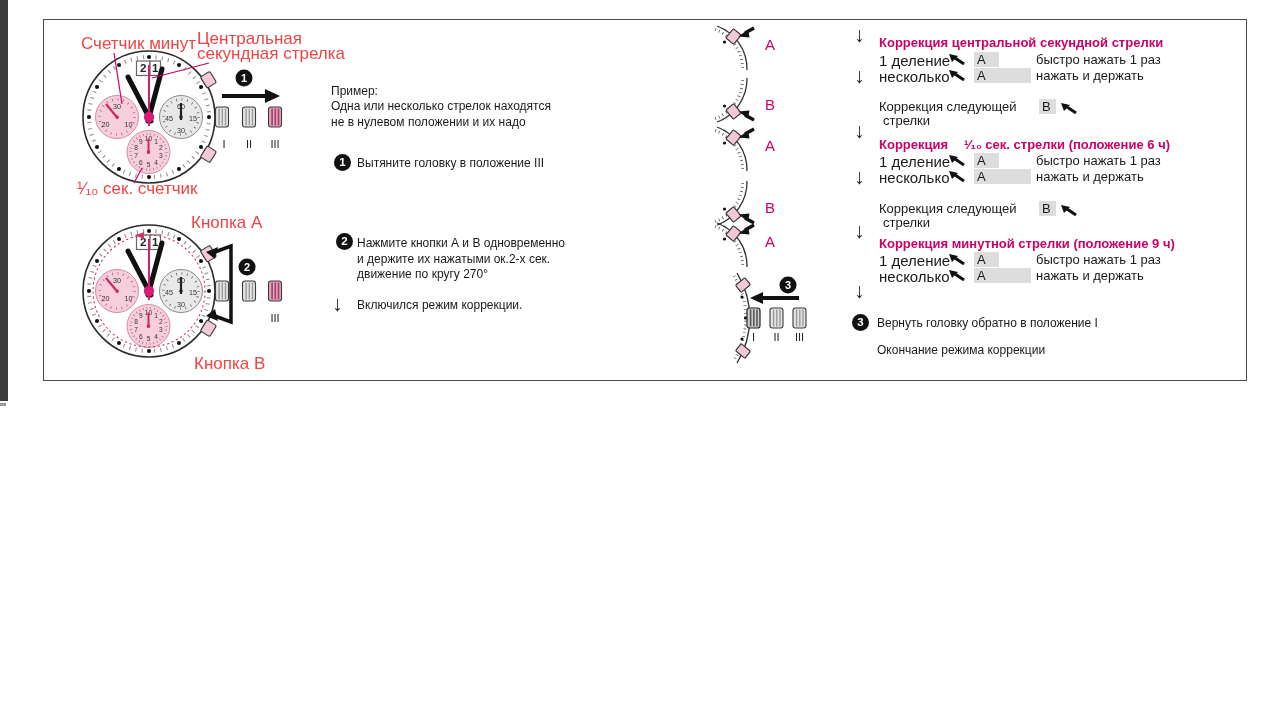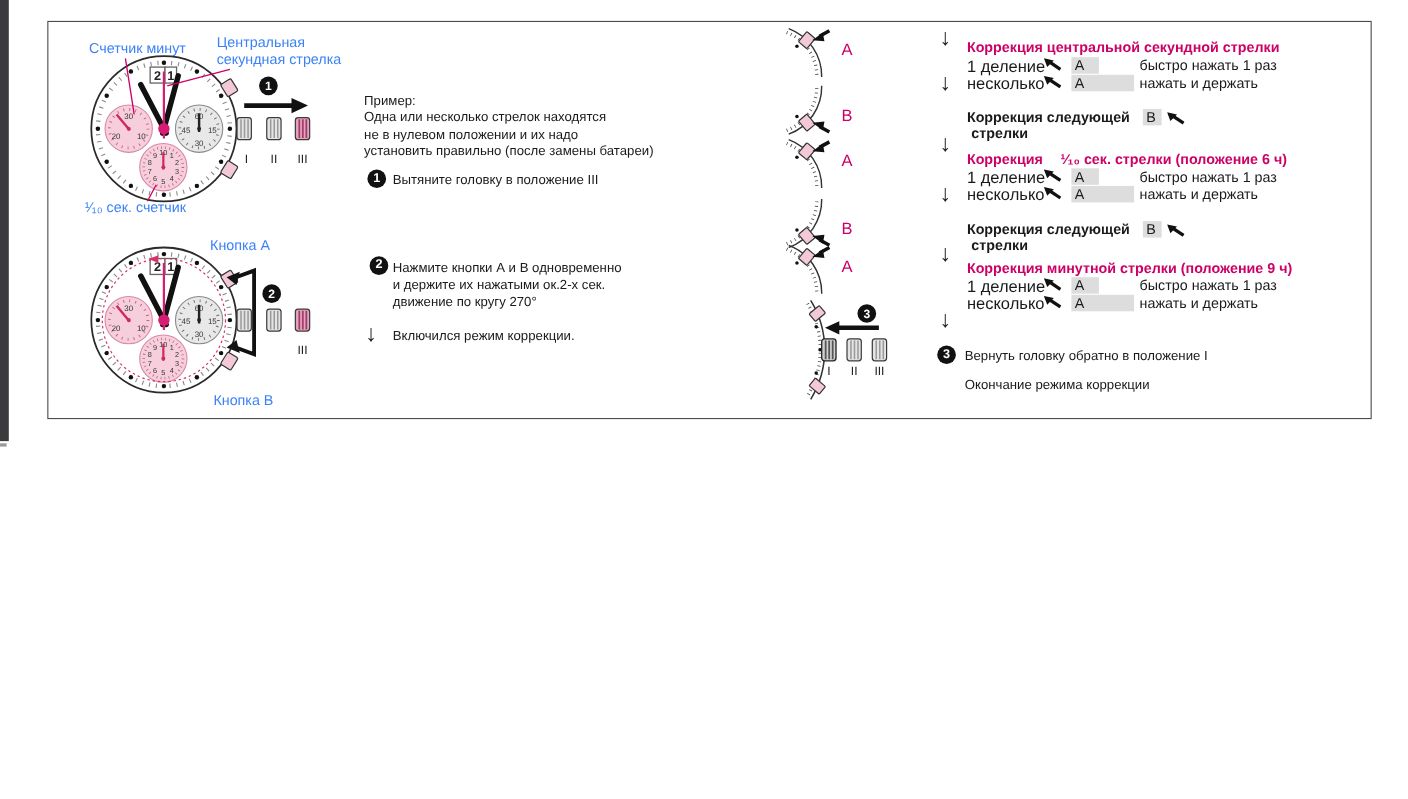--- a/index.html
+++ b/index.html
@@ -5,34 +5,34 @@
   html,body{margin:0;padding:0;background:#fff;}
   .canvas{position:relative;width:1280px;height:726px;background:#fff;overflow:hidden;
           font-family:"Liberation Sans",sans-serif;color:#1a1a1a;}
   .abs{position:absolute;}
   .strip{position:absolute;left:0;top:0;width:8px;height:401px;background:#3b3b3d;}
   .strip-tick{position:absolute;left:0;top:403px;width:6px;height:3px;background:#9a9a9a;}
   .frame{position:absolute;left:43px;top:19px;width:1202px;height:360px;
          border:1.5px solid #4a4a4a;background:#fff;}
   .title{font-size:19.5px;line-height:25px;font-weight:bold;color:#cc0066;}
   .t13{font-size:12px;line-height:15.6px;color:#1a1a1a;}
-  .wlabel{font-size:13px;line-height:15px;color:#3b82f6;white-space:nowrap;}
+  .wlabel{font-size:17px;line-height:15px;color:#ef4444;white-space:nowrap;}
   .badge{width:17px;height:17px;border-radius:50%;background:#111;color:#fff;
          font-size:11.5px;font-weight:bold;text-align:center;line-height:17px;}
   .dar{position:absolute;font-size:21px;line-height:22px;color:#222;}
   .rrow{position:absolute;height:16px;width:410px;}
   .rrow span{position:absolute;top:0;}
   .rlabel{left:0;font-size:15px;}
   .ricon{left:70px;top:2px;}
   .abox{left:95px;background:#ddd;font-size:13px;height:15px;padding-left:3px;}
   .abox-s{width:22px;}
   .abox-l{width:54px;}
   .raction{left:157px;font-size:13px;white-space:nowrap;}
   .rhead{position:absolute;font-size:13px;color:#cc0066;white-space:nowrap;font-weight:bold;}
-  .nextline{position:absolute;font-size:13px;white-space:nowrap;font-weight:bold;}
+  .nextline{position:absolute;font-size:13px;white-space:nowrap;}
   .bbox{position:absolute;background:#ddd;font-size:13px;height:15px;width:14px;padding-left:3px;}
   .ablbl{font:15px "Liberation Sans",sans-serif;fill:#cc0066;}
   .sdt{font:7.2px "Liberation Sans",sans-serif;fill:#333;text-anchor:middle;}
   .sdt2{font:6.6px "Liberation Sans",sans-serif;fill:#333;text-anchor:middle;}
   .datet{font:bold 11.5px "Liberation Sans",sans-serif;fill:#222;text-anchor:middle;}
   .crlbl{font:11px "Liberation Sans",sans-serif;fill:#222;text-anchor:middle;}
   .bdgt{font:bold 11px "Liberation Sans",sans-serif;fill:#fff;text-anchor:middle;}
 </style>
 </head>
 <body>
@@ -183,21 +183,20 @@
       </g>
     </svg>
 
     <div class="abs wlabel" style="left:147px;top:195px">Кнопка А</div>
     <div class="abs wlabel" style="left:150px;top:336px">Кнопка В</div>
 
     <div class="abs t13" style="left:287px;top:64px">Пример:</div>
     <div class="abs t13" style="left:287px;top:79px">
       <div>Одна или несколько стрелок находятся</div>
       <div>не в нулевом положении и их надо</div>
-      <div>установить правильно (после замены батареи)</div>
     </div>
 
     <div class="abs badge" style="left:290px;top:134px">1</div>
     <div class="abs t13" style="left:313px;top:136px">Вытяните головку в положение III</div>
 
     <div class="abs badge" style="left:292px;top:213px">2</div>
     <div class="abs t13" style="left:313px;top:216px">
       <div>Нажмите кнопки А и В одновременно</div>
       <div>и держите их нажатыми ок.2-х сек.</div>
       <div>движение по кругу 270°</div>

